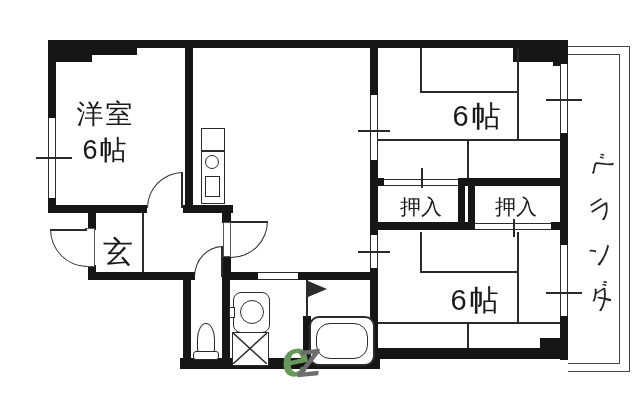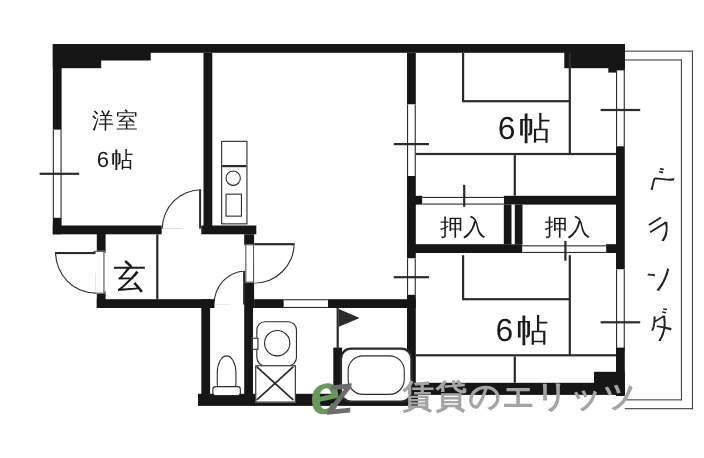--- a/index.html
+++ b/index.html
@@ -7,21 +7,21 @@
         font-family:"Liberation Sans","DejaVu Sans",sans-serif;color:#1a1a1a;}
   .w{position:absolute;background:#161616;}           
   .ln{position:absolute;background:#2b2b2b;}          
   .wh{position:absolute;background:#ffffff;}          
   .win{position:absolute;background:#fff;border-left:1.5px solid #2b2b2b;border-right:1.5px solid #2b2b2b;box-sizing:border-box;}
   .winh{position:absolute;background:#fff;border-top:1.5px solid #2b2b2b;border-bottom:1.5px solid #2b2b2b;box-sizing:border-box;}
   .arc{position:absolute;background:#fff;box-sizing:border-box;}
   .panel{position:absolute;background:#fff;border:1px solid #555;box-sizing:border-box;}
   .fix{position:absolute;background:#fff;border:1.5px solid #2b2b2b;box-sizing:border-box;}
   .txt{position:absolute;text-align:center;white-space:nowrap;}
-  .rm{font-size:20px;letter-spacing:2px;}
+  .rm{font-size:27px;letter-spacing:2px;}
   .vchar{display:block;font-size:25px;transform:rotate(-32deg);line-height:44px;color:#222;}
   #veranda-label{position:absolute;left:580px;top:142px;width:42px;text-align:center;}
   #watermark{position:absolute;left:366px;top:341px;font-size:29px;font-weight:bold;
              color:#a4a4a4;letter-spacing:1px;z-index:60;}
   #wm-logo{position:absolute;left:281px;top:330px;z-index:60;font-weight:bold;font-style:italic;}
   #wm-logo .g1{font-size:50px;color:#69985c;display:inline-block;transform:rotate(-12deg);}
   #wm-logo .g2{font-size:38px;color:#6d6d6d;display:inline-block;margin-left:-16px;transform:rotate(-6deg);}
   .flag{position:absolute;width:0;height:0;border-top:8px solid transparent;
         border-bottom:8px solid transparent;border-left:19px solid #2b2b2b;}
   .vl{position:absolute;border:1.5px solid #444;border-left:none;box-sizing:border-box;background:transparent;}
@@ -162,15 +162,14 @@
 
   <div class="txt" style="left:384px;top:193px;width:74px;font-size:21px;">押入</div>
   <div class="txt" style="left:479px;top:193px;width:74px;font-size:21px;">押入</div>
 
   <div class="txt" style="left:97px;top:232px;width:42px;font-size:30px;">玄</div>
 
   <div id="wm-logo">
     <span class="g1">e</span>
     <span class="g2">Z</span>
   </div>
-  <div id="watermark">賃貸のエリッツ</div>
 
 </div>
 
 </body></html>

